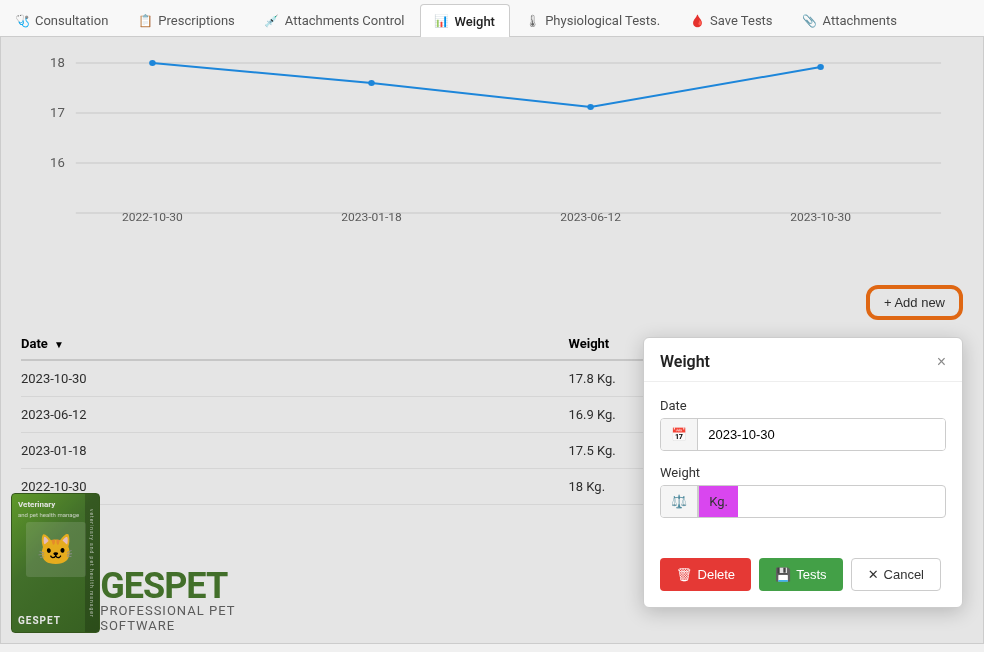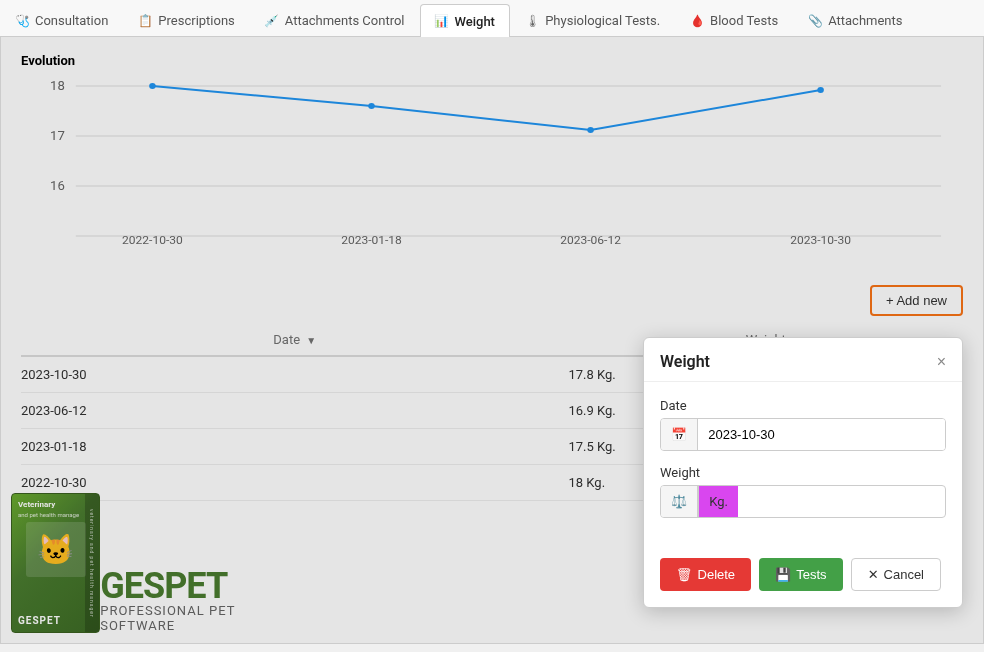--- a/index.html
+++ b/index.html
@@ -75,40 +75,40 @@
     .table-section {
       padding: 0 20px;
     }
     .add-new-btn {
       display: flex;
       justify-content: flex-end;
       padding: 8px 20px;
     }
     .btn-add {
       background: #fff;
-      border: 2px solid #f97316;
-      border-radius: 4px;
+      border: 4px solid #f97316;
+      border-radius: 12px;
       padding: 6px 14px;
       cursor: pointer;
       font-size: 13px;
       color: #333;
     }
 
     .data-table {
       width: 100%;
       border-collapse: collapse;
     }
     .data-table thead tr {
       border-bottom: 2px solid #ddd;
     }
     .data-table th {
-      text-align: center;
+      text-align: left;
       padding: 8px 0;
-      color: #737373;
-      font-weight: 400;
+      color: #000000;
+      font-weight: 700;
       font-size: 13px;
     }
     .data-table th.sortable { cursor: pointer; }
     .data-table td {
       padding: 10px 0;
       border-bottom: 1px solid #eee;
       font-size: 13px;
       color: #333;
     }
     .sort-arrow { font-size: 10px; margin-left: 3px; }
@@ -346,32 +346,31 @@
   <div class="tab active">
     <span class="tab-icon">📊</span>
     <span>Weight</span>
   </div>
   <div class="tab">
     <span class="tab-icon">🌡</span>
     <span>Physiological Tests.</span>
   </div>
   <div class="tab">
     <span class="tab-icon">🩸</span>
-    <span>Blood Tests</span>
+    <span>Save Tests</span>
   </div>
   <div class="tab">
     <span class="tab-icon">📎</span>
     <span>Attachments</span>
   </div>
 </div>
 
 <div class="main-content">
 
   <div class="chart-area">
-    <div class="chart-title">Evolution</div>
     <div class="chart-container">
       <svg width="100%" height="170" viewBox="0 0 860 170" preserveAspectRatio="none">
 
         <line x1="50" y1="10" x2="840" y2="10" stroke="#e0e0e0" stroke-width="1"></line>
         <line x1="50" y1="60" x2="840" y2="60" stroke="#e0e0e0" stroke-width="1"></line>
         <line x1="50" y1="110" x2="840" y2="110" stroke="#e0e0e0" stroke-width="1"></line>
         <line x1="50" y1="160" x2="840" y2="160" stroke="#e0e0e0" stroke-width="1"></line>
 
         <text x="40" y="14" text-anchor="end" font-size="12" fill="#666">18</text>
         <text x="40" y="64" text-anchor="end" font-size="12" fill="#666">17</text>

